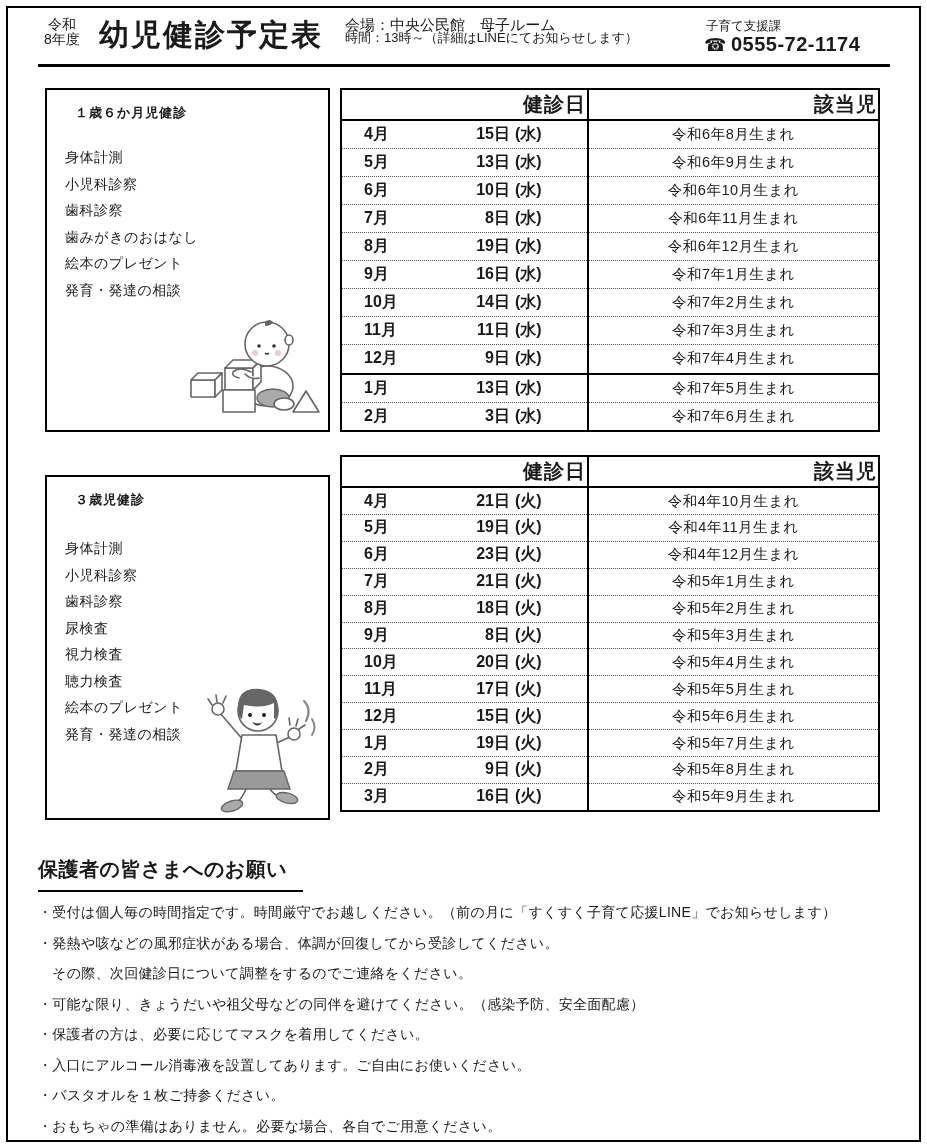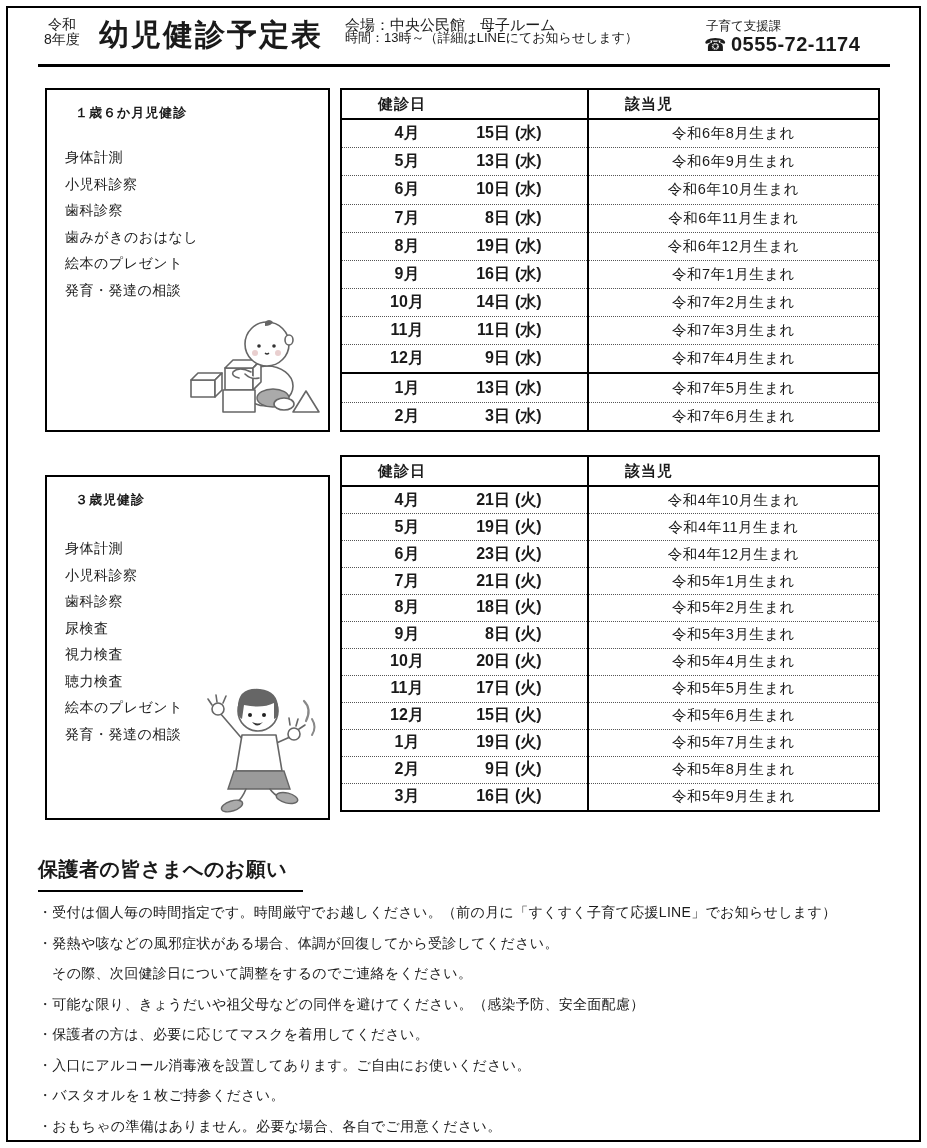--- a/index.html
+++ b/index.html
@@ -32,27 +32,27 @@
   .illu { position:absolute; }
   #sec1 .illu { right:2px; bottom:4px; }
   #sec2 .illu { right:6px; bottom:0px; }
 
   
   table.sched { position:absolute; left:340px; width:538px; border-collapse:collapse; table-layout:fixed; border:2px solid #000; }
   #table1 { top:88px;  height:344px; }
   #table2 { top:455px; height:357px; }
   table.sched col.c1 { width:247px; }
   table.sched col.c2 { width:291px; }
-  table.sched th { height:26px; font-size:15px; font-weight:bold; text-align:left; border-bottom:2px solid #000; letter-spacing:1px;padding-left:36px; }
+  table.sched th { height:26px; font-size:20px; font-weight:bold; text-align:right; border-bottom:2px solid #000; letter-spacing:1px;padding-left:36px; }
   table.sched th:last-child, table.sched td:last-child { border-left:2px solid #000; }
   table.sched td { text-align:center; padding:0; }
   table.sched tbody tr + tr td { border-top:1px dotted #555; }
   table.sched tbody tr.year-break td { border-top:2px solid #000; }
   td.datecell { font-weight:bold; font-size:16px; }
-  td.datecell .m { display:inline-block; width:86px; text-align:center; }
+  td.datecell .m { display:inline-block; width:86px; text-align:left; }
   td.datecell .d { display:inline-block; width:60px; text-align:right; }
   td.datecell .w { display:inline-block; width:50px; text-align:left; padding-left:5px; }
   td.born { font-size:14.5px; letter-spacing:0.5px; }
 
   
   .notes { position:absolute; left:38px; top:856px; width:860px; }
   .notes-heading { display:inline-block; font-size:20px; font-weight:bold; letter-spacing:0.5px;
                    border-bottom:2px solid #000; padding:0 16px 7px 0; }
   .notes-body { margin-top:13px; }
   .note-line { font-size:14px; line-height:14px; margin-bottom:16.5px; white-space:nowrap; letter-spacing:0.3px; }

